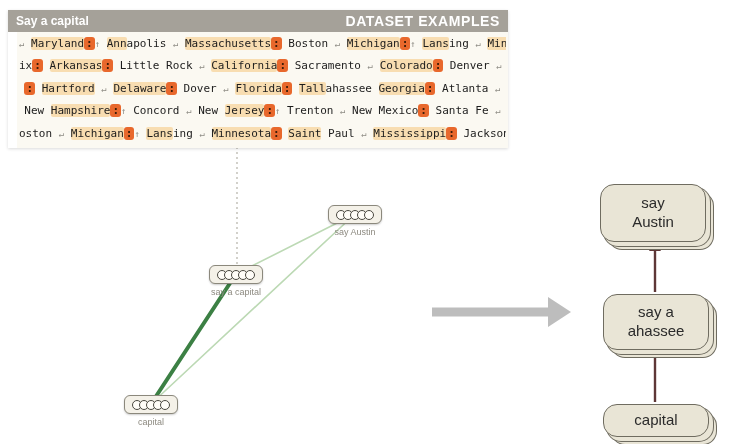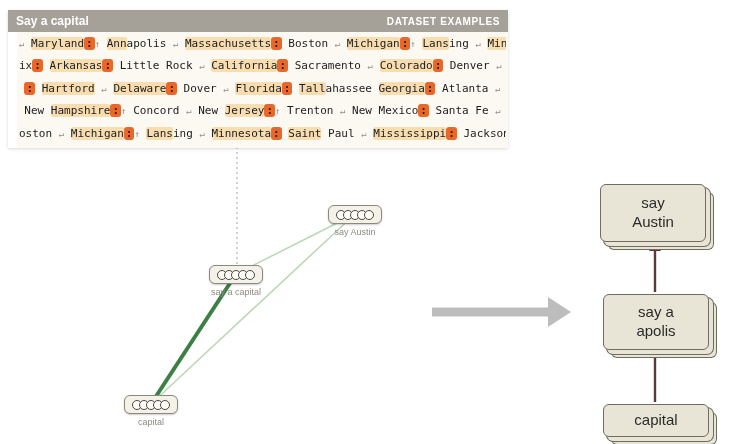--- a/index.html
+++ b/index.html
@@ -4,21 +4,21 @@
 <style>
   html,body{margin:0;padding:0;background:#ffffff;font-family:"Liberation Sans",sans-serif;}
   .stage{position:relative;width:729px;height:444px;overflow:hidden;background:#ffffff;}
 
   .overlay{position:absolute;left:0;top:0;width:729px;height:444px;z-index:1;}
 
   
   .panel{position:absolute;left:8px;top:10px;width:500px;z-index:3;box-shadow:0 1px 3px rgba(0,0,0,.15);}
   .panel-header{display:flex;justify-content:space-between;align-items:center;background:var(--header_bg);color:#ffffff;padding:3px 8px;height:16px;}
   .panel-title{font-size:12px;font-weight:600;}
-  .panel-header-right{font-size:10px;font-weight:bold;letter-spacing:.6px;}
+  .panel-header-right{font-size:14px;font-weight:bold;letter-spacing:.6px;}
   .panel-body{background:var(--panel_bg);padding:1px 2px 3px 2px;font-family:"DejaVu Sans Mono",monospace;font-size:11px;color:#1c1c1c;margin-left:9px;}
   .line{line-height:22.4px;white-space:pre;text-align:center;overflow:hidden;}
   .tok{border-radius:2px;}
   .tok-l{background:var(--highlight_light);}
   .tok-s{background:var(--highlight_strong);color:#3c1c08;font-weight:bold;padding:0 2px;border-radius:3px;}
   .tok-d{color:#8f8d86;font-size:9px;}
 
   
   .node{position:absolute;transform:translateX(-50%);display:flex;flex-direction:column;align-items:center;z-index:4;}
   .node-icon{width:52px;height:17px;border:1px solid #8b887c;border-radius:6px;background:#f4f1e8;display:flex;align-items:center;justify-content:center;box-shadow:0 1px 2px rgba(0,0,0,.2);cursor:pointer;}
@@ -28,21 +28,21 @@
   
   .edge-strong{stroke:var(--edge_strong);stroke-width:4;stroke-linecap:round;}
   .edge-weak{stroke:var(--edge_weak);stroke-width:1.6;stroke-linecap:round;}
   .dotted{stroke:#b5b2a8;stroke-width:1.2;stroke-dasharray:2 3;}
   .big-arrow-line{stroke:var(--transform_arrow);stroke-width:9;}
   .big-arrow-head{fill:var(--transform_arrow);}
   .flow-arrow-line{stroke:var(--flow_arrow);stroke-width:2.4;}
   .flow-arrow-head{fill:var(--flow_arrow);}
 
   
-  .fbox{position:absolute;background:var(--box_fill);border:1px solid var(--box_border);border-radius:6px;display:flex;align-items:center;justify-content:center;text-align:center;font-size:15px;color:#2b2b2b;white-space:pre-line;line-height:1.25;z-index:4;
+  .fbox{position:absolute;background:var(--box_fill);border:1px solid var(--box_border);border-radius:14px;display:flex;align-items:center;justify-content:center;text-align:center;font-size:15px;color:#2b2b2b;white-space:pre-line;line-height:1.25;z-index:4;
     box-shadow:
       4px 4px 0 0 var(--box_fill),
       4px 4px 0 1px var(--box_border),
       8px 8px 0 -1px var(--box_fill),
       8px 8px 0 0 var(--box_border);}
 </style>
 </head>
 <body>
 
 <div class="stage">
@@ -116,19 +116,19 @@
     </div>
     <div class="node-label">capital</div>
   </div>
 
   <div class="fbox" style="left:600px;top:184px;width:104px;height:56px">
     <span>say
 Austin</span>
   </div>
   <div class="fbox" style="left:603px;top:294px;width:104px;height:54px">
     <span>say a
-apolis</span>
+ahassee</span>
   </div>
   <div class="fbox" style="left:603px;top:404px;width:104px;height:31px">
     <span>capital</span>
   </div>
 
 </div>
 
 </body></html>

